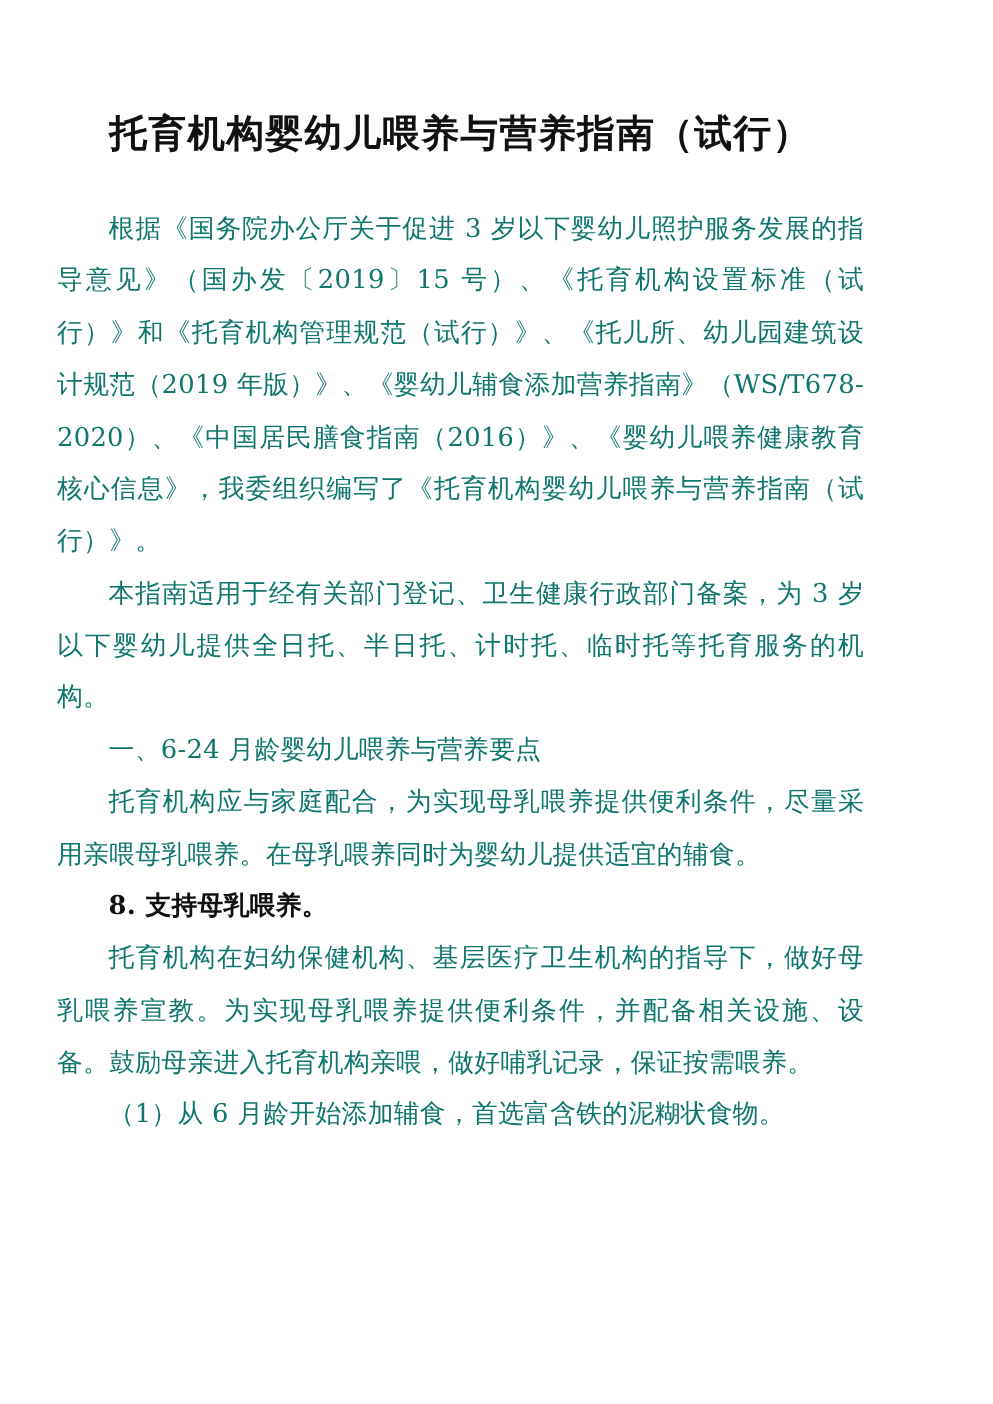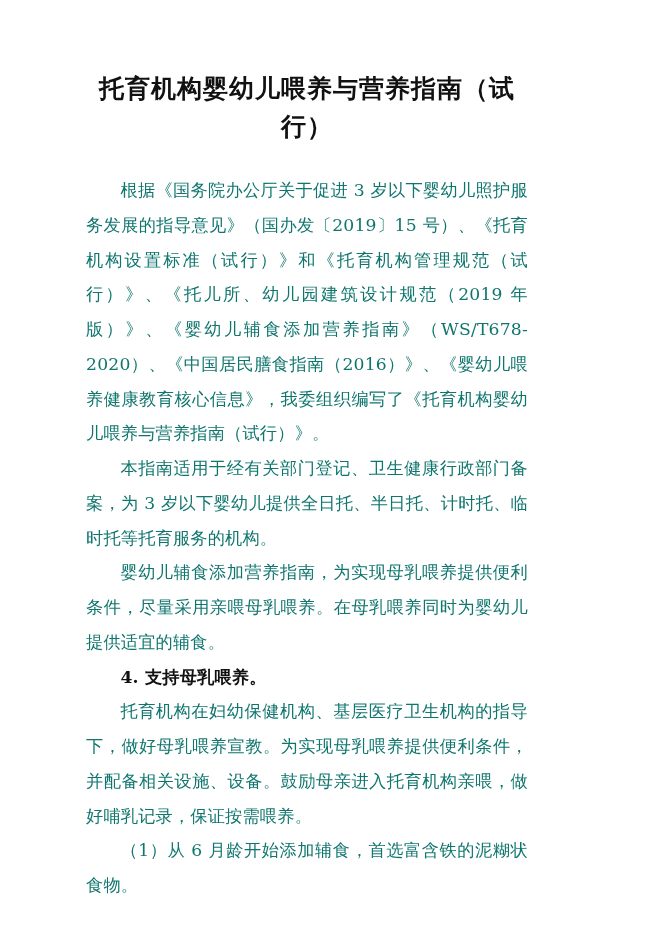--- a/index.html
+++ b/index.html
@@ -12,21 +12,21 @@
     height: 936px;
     overflow: hidden;
     font-family: "DejaVu Serif", "Liberation Serif", serif;
     color: #1a1a1a;
   }
   .page {
     position: relative;
     width: 614px;
     height: 936px;
     box-sizing: border-box;
-    padding: 0 86px;
+    padding: 0 38px;
     background: #fff;
   }
   .doc-title {
     margin: 0;
     padding-top: 70px;
     font-size: 25px;
     font-weight: 700;
     letter-spacing: 1px;
     text-align: center;
     line-height: 1.5;
@@ -62,24 +62,25 @@
 <div class="page">
 
   <h1 class="doc-title">托育机构婴幼儿喂养与营养指南（试行）</h1>
 
   <div class="body-block">
 
     <p class="para">根据《国务院办公厅关于促进 3 岁以下婴幼儿照护服务发展的指导意见》（国办发〔2019〕15 号）、《托育机构设置标准（试行）》和《托育机构管理规范（试行）》、《托儿所、幼儿园建筑设计规范（2019 年版）》、《婴幼儿辅食添加营养指南》（WS/T678-2020）、《中国居民膳食指南（2016）》、《婴幼儿喂养健康教育核心信息》，我委组织编写了《托育机构婴幼儿喂养与营养指南（试行）》。</p>
 
     <p class="para">本指南适用于经有关部门登记、卫生健康行政部门备案，为 3 岁以下婴幼儿提供全日托、半日托、计时托、临时托等托育服务的机构。</p>
 
+    <p class="para">一、6-24 月龄婴幼儿喂养与营养要点</p>
 
-    <p class="para">婴幼儿辅食添加营养指南，为实现母乳喂养提供便利条件，尽量采用亲喂母乳喂养。在母乳喂养同时为婴幼儿提供适宜的辅食。</p>
+    <p class="para">托育机构应与家庭配合，为实现母乳喂养提供便利条件，尽量采用亲喂母乳喂养。在母乳喂养同时为婴幼儿提供适宜的辅食。</p>
 
-    <p class="heading-run">4. 支持母乳喂养。</p>
+    <p class="heading-run">8. 支持母乳喂养。</p>
 
     <p class="para">托育机构在妇幼保健机构、基层医疗卫生机构的指导下，做好母乳喂养宣教。为实现母乳喂养提供便利条件，并配备相关设施、设备。鼓励母亲进入托育机构亲喂，做好哺乳记录，保证按需喂养。</p>
 
 
     <p class="para">（1）从 6 月龄开始添加辅食，首选富含铁的泥糊状食物。</p>
 
   </div>
 </div>
 
 </body></html>

